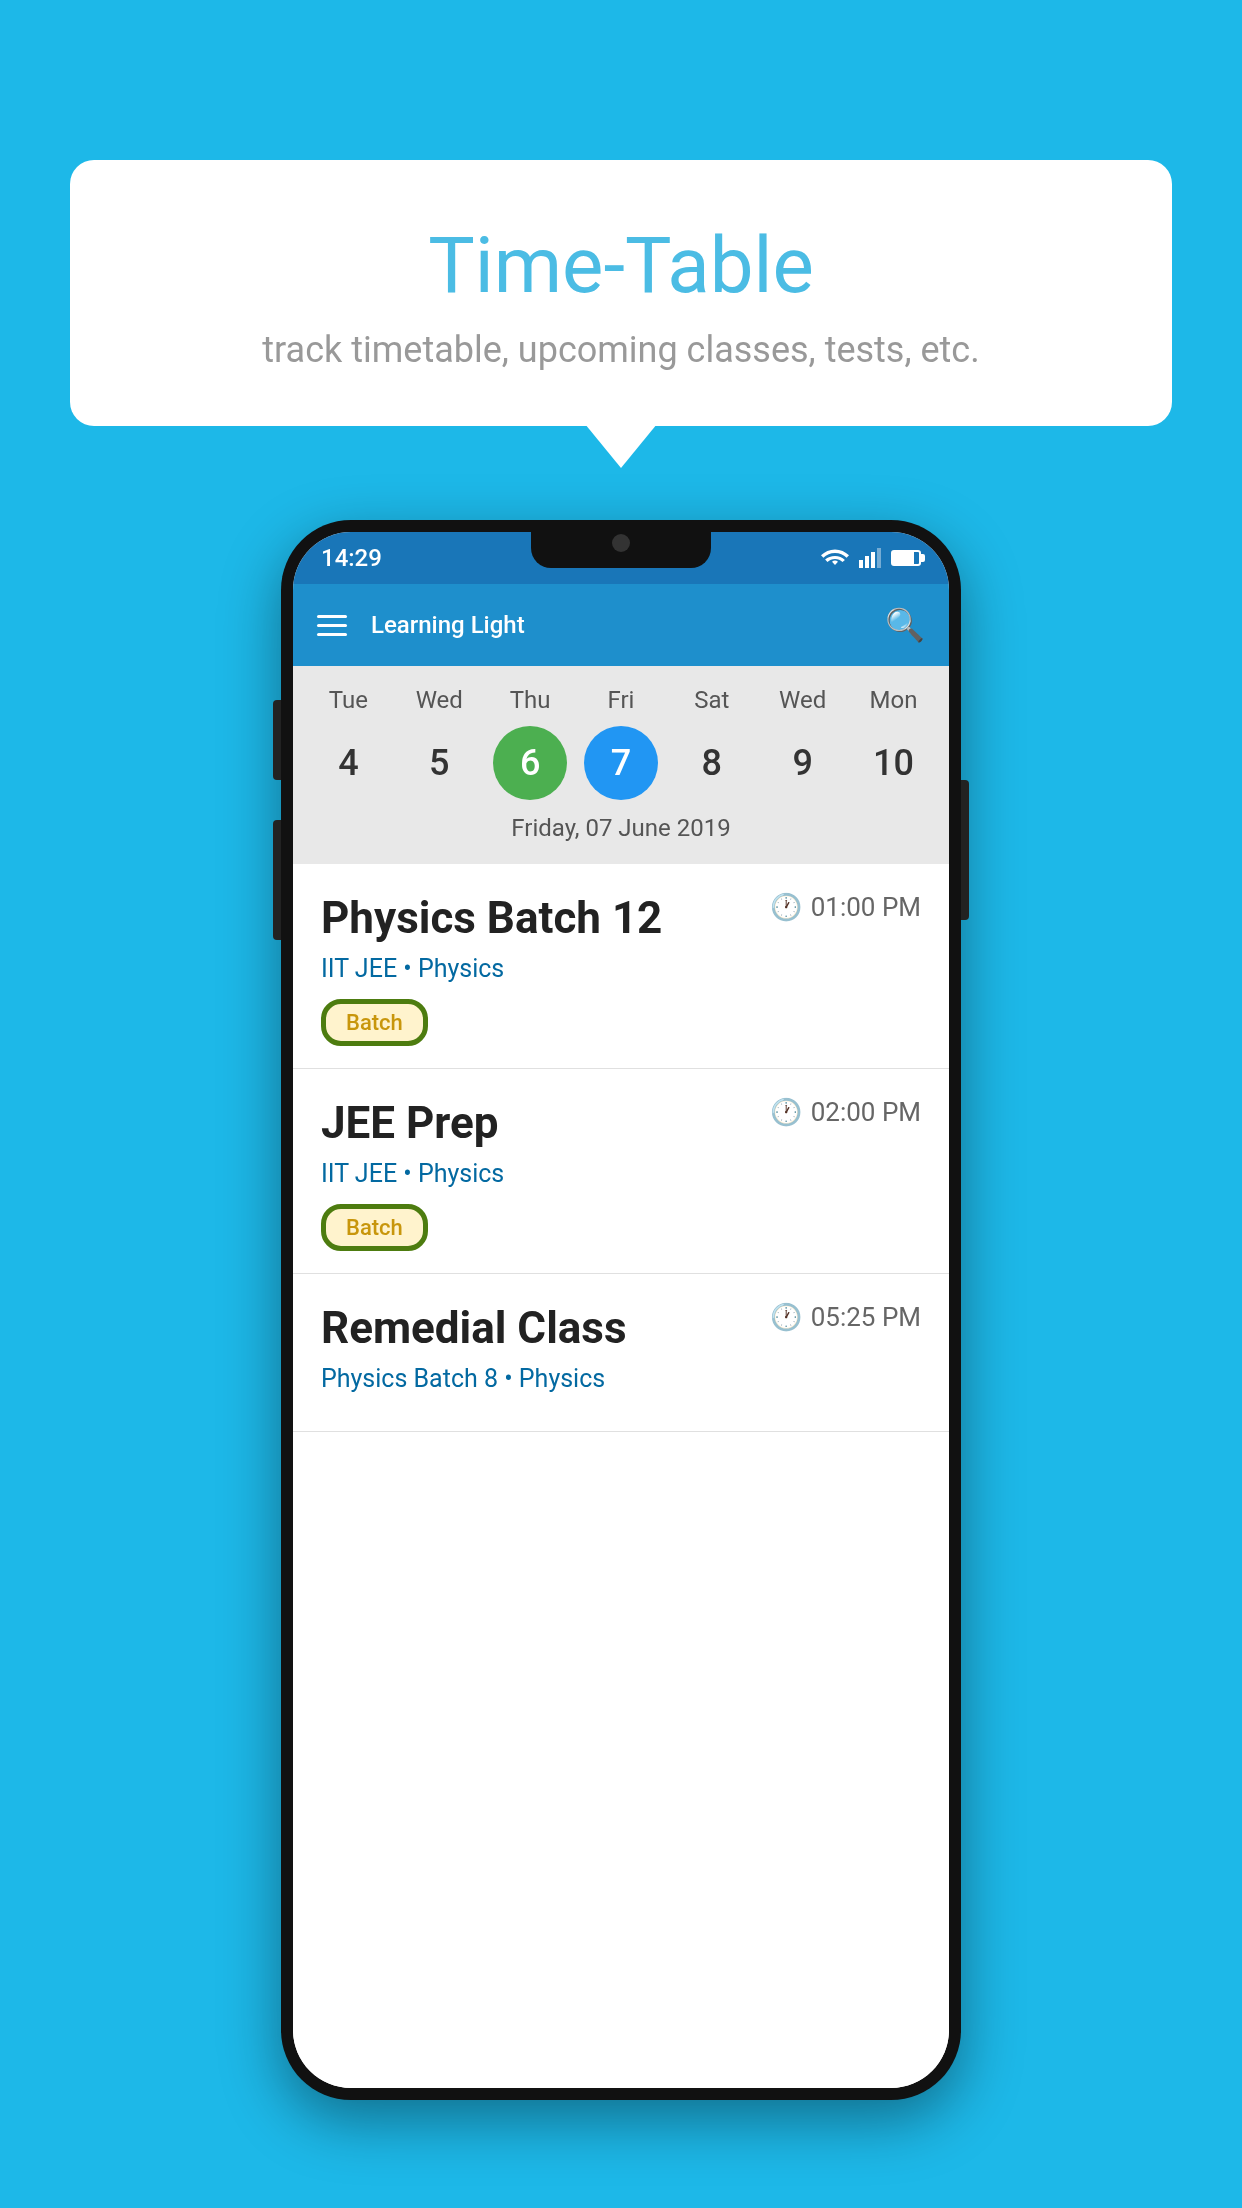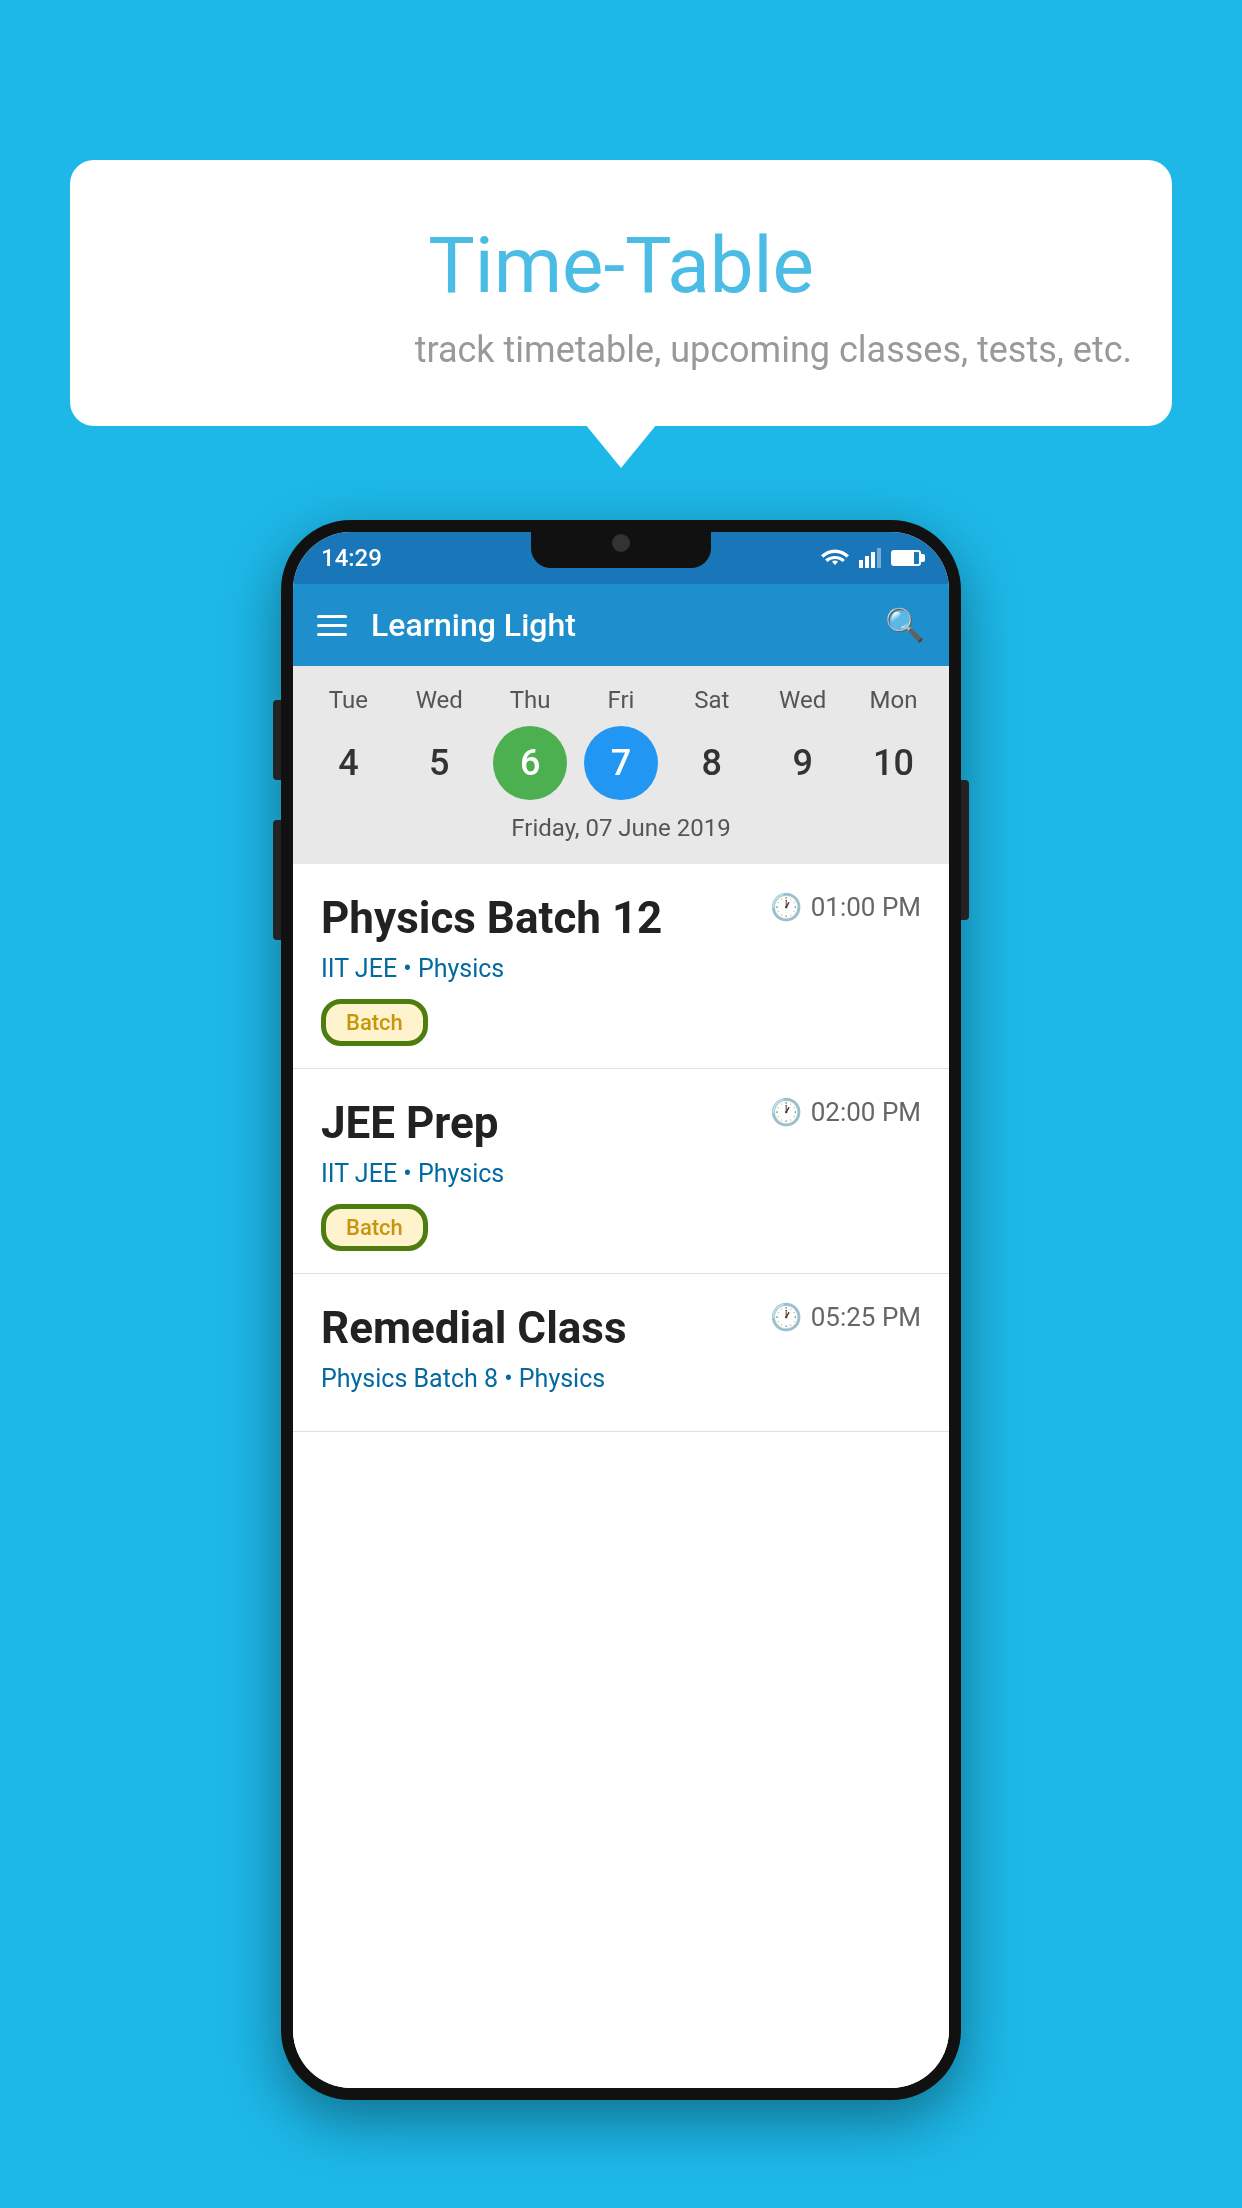--- a/index.html
+++ b/index.html
@@ -47,21 +47,20 @@
       font-size: 78px;
       font-weight: 400;
       color: #4BBCE4;
       margin-bottom: 18px;
     }
 
     .speech-bubble-subtitle {
       font-size: 36px;
       color: #999;
       font-weight: 400;
-      text-align: right;
     }
 
     
     .phone-container {
       position: absolute;
       top: 520px;
       left: 50%;
       transform: translateX(-50%);
       width: 680px;
     }
@@ -210,21 +209,21 @@
     .menu-icon span {
       display: block;
       width: 30px;
       height: 3px;
       background: white;
       border-radius: 2px;
     }
 
     .app-title {
       color: white;
-      font-size: 32px;
+      font-size: 24px;
       font-weight: 500;
       margin-left: 24px;
       flex: 1;
     }
 
     .search-icon-btn {
       color: white;
       font-size: 32px;
       cursor: pointer;
     }

